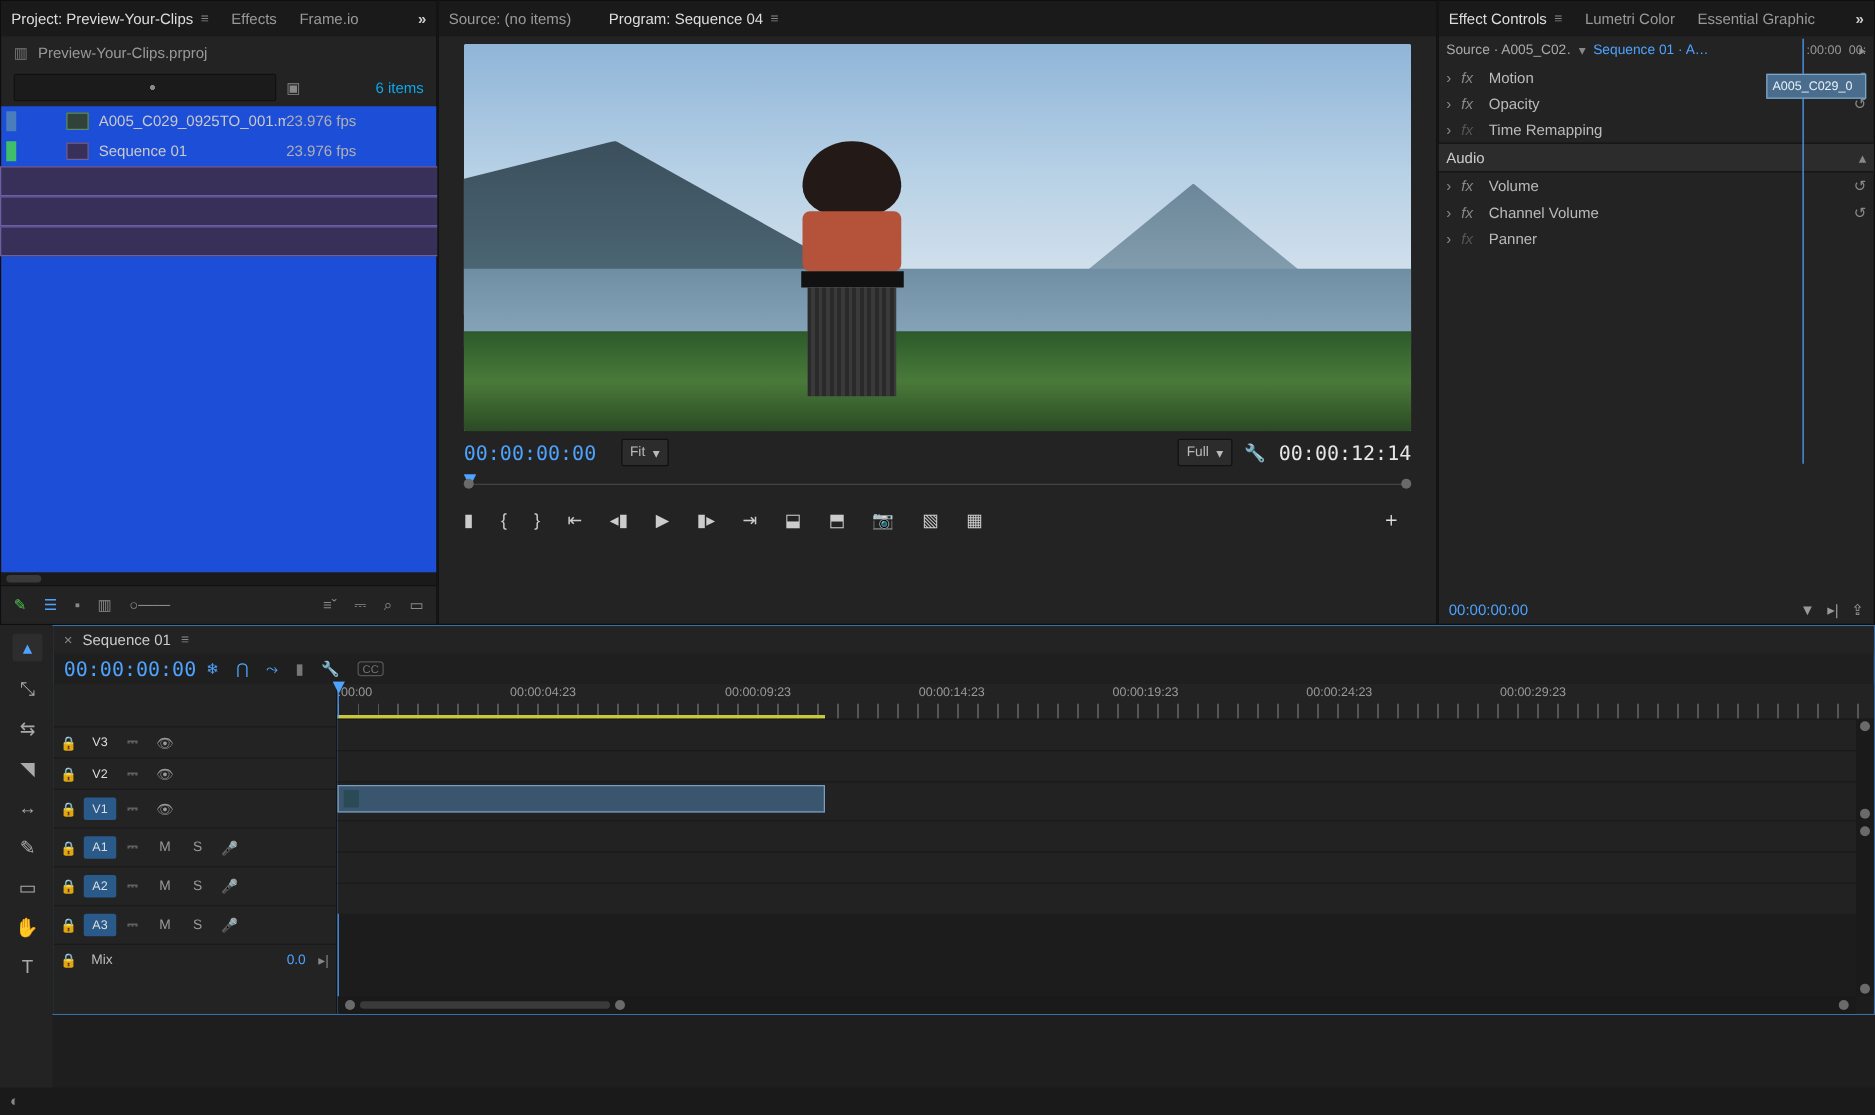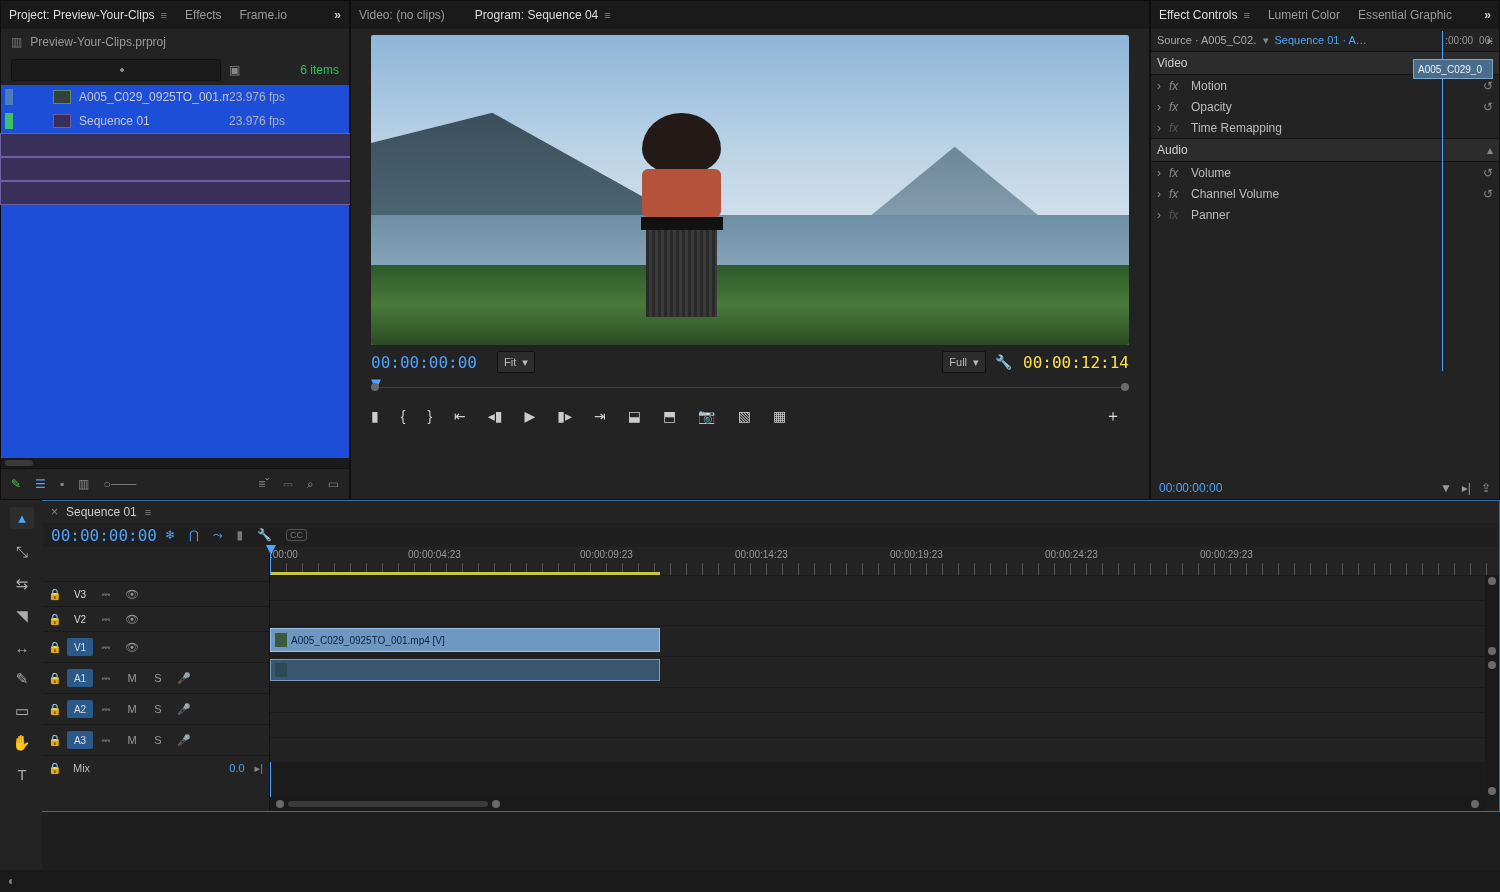--- a/index.html
+++ b/index.html
@@ -10,21 +10,21 @@
   .tabbar{display:flex;align-items:center;height:28px;background:#1a1a1a;font-size:12px;color:#9a9a9a;gap:18px;padding:0 8px}
   .tab{display:flex;align-items:center;gap:6px}
   .tab.active{color:#ddd}
   .burger{color:#888;font-size:11px}
   .overflow{margin-left:auto;color:#ccc;font-weight:bold}
   
   .project{flex:0 0 350px}
   .project .crumb{display:flex;align-items:center;gap:8px;padding:6px 10px;color:#999}
   .project .search{display:flex;align-items:center;gap:8px;padding:4px 10px}
   .project .search input{flex:0 0 180px;background:#1b1b1b;border:1px solid #111;border-radius:2px;height:20px;color:#ccc;padding:0 6px 0 22px;background-image:radial-gradient(circle,#888 2px,transparent 2px);background-repeat:no-repeat;background-position:6px 50%}
-  .itemcount{margin-left:auto;color:#22c55e}
+  .itemcount{margin-left:auto;color:#0ea5e9}
   .pheader{display:flex;align-items:center;height:24px;background:#2c2c2c;border-top:1px solid #111;border-bottom:1px solid #111;font-size:12px}
   .pheader .n{flex:0 0 200px;padding-left:42px}
   .pheader .f{flex:1;display:flex;align-items:center;gap:4px;padding-left:2px}
   .plist{flex:1;background:#1d4ed8}
   .prow{display:flex;align-items:center;height:24px;font-size:12px;color:#c9c9c9}
   .swatch{width:8px;height:16px;margin:0 10px 0 4px}
   .picon{width:16px;height:12px;margin-right:8px;border:1px solid #555;background:#303030}
   .picon.seq{background:#383058;border-color:#6a5fa1}
   .picon.clip{background:#383058;border-color:#6a5fa1}
   .picon.vid{background:#30423a;border-color:#5a8a6a}
@@ -200,21 +200,21 @@
         <span class="spacer"></span>
         <span>≡ˇ</span>
         <span>⎓</span>
         <span>⌕</span>
         <span>▭</span>
       </div>
     </div>
 
     <div class="panel center col">
       <div class="tabbar">
-        <span class="tab">Video: (no clips)</span>
+        <span class="tab">Source: (no items)</span>
         <span class="tab active">
             <span>Program: Sequence 04</span> 
             <span class="burger">≡</span>
           </span>
       </div>
       <div class="monitor">
         <div class="video">
           <div class="sky"></div>
             <div class="mtnL"></div>
             <div class="mtnR"></div>
@@ -235,21 +235,21 @@
               <span>▾</span>
             </span>
           <span style="flex:1"></span>
           <span class="dd">
               <span>Full</span>
               <span>▾</span>
             </span>
           <span style="width:10px"></span>
           <span style="color:#bbb">🔧</span>
           <span style="width:10px"></span>
-          <span class="tc" style="color:#fde047">00:00:12:14</span>
+          <span class="tc" style="color:#e5e5e5">00:00:12:14</span>
         </div>
         <div class="scrub">
           <div class="head"></div>
           <div class="ball" style="left:0"></div>
           <div class="ball" style="right:0"></div>
         </div>
         <div class="transport">
           <span>▮</span>
           <span>{</span>
           <span>}</span>
@@ -282,24 +282,20 @@
         <span class="src">Source · A005_C02…</span>
         <span style="color:#888">▾</span>
         <span class="seq">Sequence 01 · A…</span>
         <span style="color:#888">▸</span>
       </div>
       <div class="efcorner">
         <span>:00:00</span>
         <span>00:</span>
       </div>
       <div id="efsections">
-          <div class="efcat">
-            <span>Video</span>
-            <span style="margin-left:auto;color:#888">▴</span>
-          </div>
           <div class="efrow">
             <span class="chev">›</span>
     <span class="fx ">fx</span>
     <span>Motion</span>
     <span class="re">↺</span>
           </div>
           <div class="efrow">
             <span class="chev">›</span>
     <span class="fx ">fx</span>
     <span>Opacity</span>
@@ -443,26 +439,20 @@
                   <span class="lbl" style="left: 620px;">00:00:19:23</span>
                   <span class="lbl" style="left: 775px;">00:00:24:23</span>
                   <span class="lbl" style="left: 930px;">00:00:29:23</span>
                 </div>
             </div>
             <div class="playhead"></div>
             <div class="tzone" style="top:28px">
               <div class="vrow"></div>
               <div class="vrow"></div>
               <div class="vrow tall" style="position:relative">
-                <div class="clip" style="top:2px">
-                    <div class="th"></div>
-                    <span>A005_C029_0925TO_001.mp4 [V]</span>
-                  </div>
-              </div>
-              <div class="vrow tall" style="position:relative">
                 <div class="clip audio" style="top:2px">
                     <div class="th" style="background:#2a4a56"></div>
                   </div>
               </div>
               <div class="vrow"></div>
               <div class="vrow"></div>
               <div class="vrow"></div>
             </div>
             <div class="rscroll">
               <div class="ball" style="top:2px"></div>

